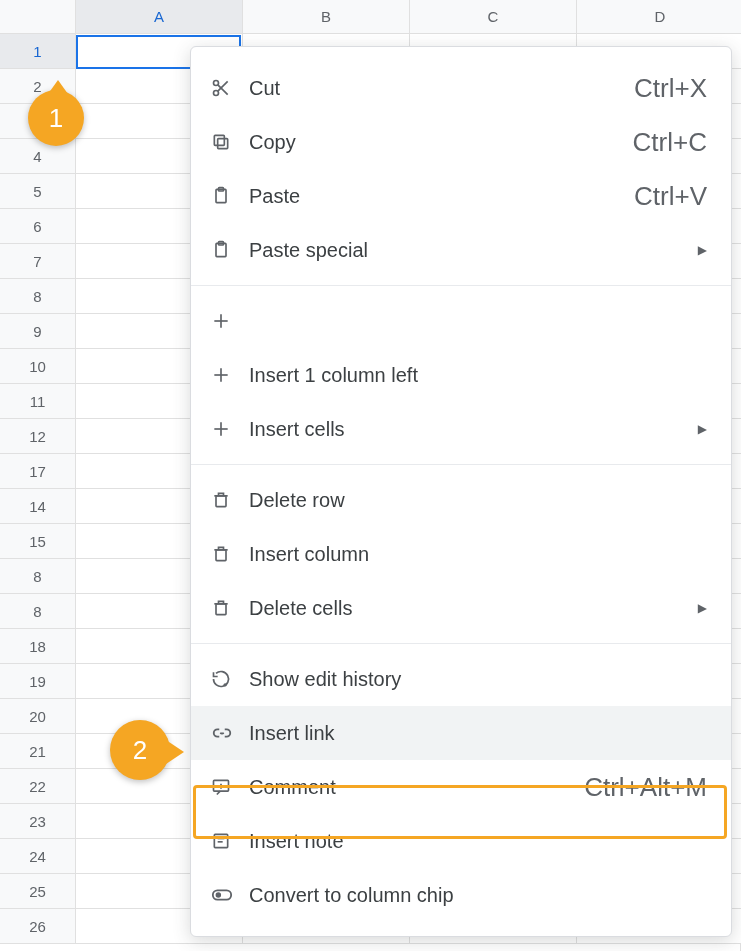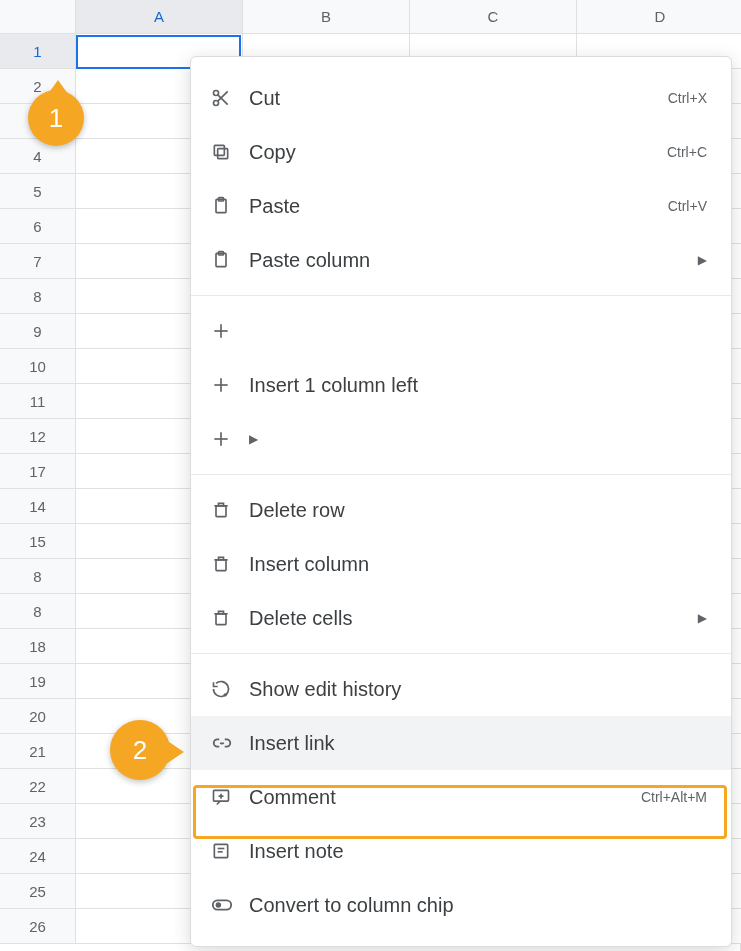--- a/index.html
+++ b/index.html
@@ -90,21 +90,21 @@
     width:6px;
     height:6px;
     background:#1a73e8;
     border:1px solid #fff;
   }
 
   
   .menu {
     position: absolute;
     left: 190px;
-    top: 56px;
+    top: 46px;
     width: 540px;
     background: #fff;
     border: 1px solid #dadce0;
     border-radius: 6px;
     box-shadow: 0 4px 18px rgba(60,64,67,.2);
     padding-top: 14px;
     padding-bottom: 14px;
   }
   .item {
     display: flex;
@@ -124,21 +124,21 @@
     display: flex;
     align-items: center;
     justify-content: flex-start;
     color: #5f6368;
   }
   .item .lbl {
     flex: 1;
   }
   .item .sc {
     color: #5f6368;
-    font-size: 14px;
+    font-size: 26px;
   }
   .item .arrow {
     color: #5f6368;
     font-size: 12px;
   }
   .sep {
     height: 1px;
     background: #e8eaed;
     margin: 8px 0;
   }
@@ -442,21 +442,21 @@
     <span class="sc">Ctrl+V</span>
   </div>
 
   <div class="item">
     <span class="ic">
       <svg width="20" height="20" viewBox="0 0 24 24" fill="none" stroke="#5f6368" stroke-width="2">
         <rect x="6" y="4" width="12" height="16" rx="1"></rect>
           <rect x="9" y="2" width="6" height="4" rx="1"></rect>
       </svg>
     </span>
-    <span class="lbl">Paste column</span>
+    <span class="lbl">Paste special</span>
     <span class="arrow">▶</span>
   </div>
 
   <div class="sep"></div>
 
   <div class="item">
     <span class="ic">
       <svg width="20" height="20" viewBox="0 0 24 24" fill="none" stroke="#5f6368" stroke-width="2">
           <line x1="12" y1="4" x2="12" y2="20"></line>
           <line x1="4" y1="12" x2="20" y2="12"></line>
@@ -474,20 +474,21 @@
     <span class="lbl">Insert 1 column left</span>
   </div>
 
   <div class="item">
     <span class="ic">
       <svg width="20" height="20" viewBox="0 0 24 24" fill="none" stroke="#5f6368" stroke-width="2">
           <line x1="12" y1="4" x2="12" y2="20"></line>
           <line x1="4" y1="12" x2="20" y2="12"></line>
         </svg>
     </span>
+    <span class="lbl">Insert cells</span>
     <span class="arrow">▶</span>
   </div>
 
   <div class="sep"></div>
 
   <div class="item">
     <span class="ic">
       <svg width="20" height="20" viewBox="0 0 24 24" fill="none" stroke="#5f6368" stroke-width="2">
         <path d="M4 7h16"></path>
           <path d="M9 7V4h6v3"></path>

